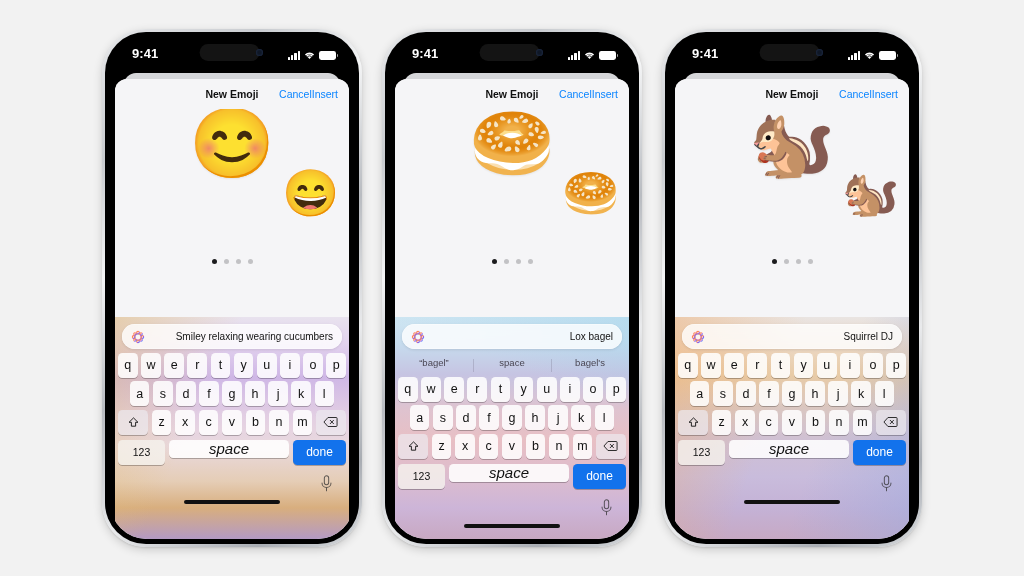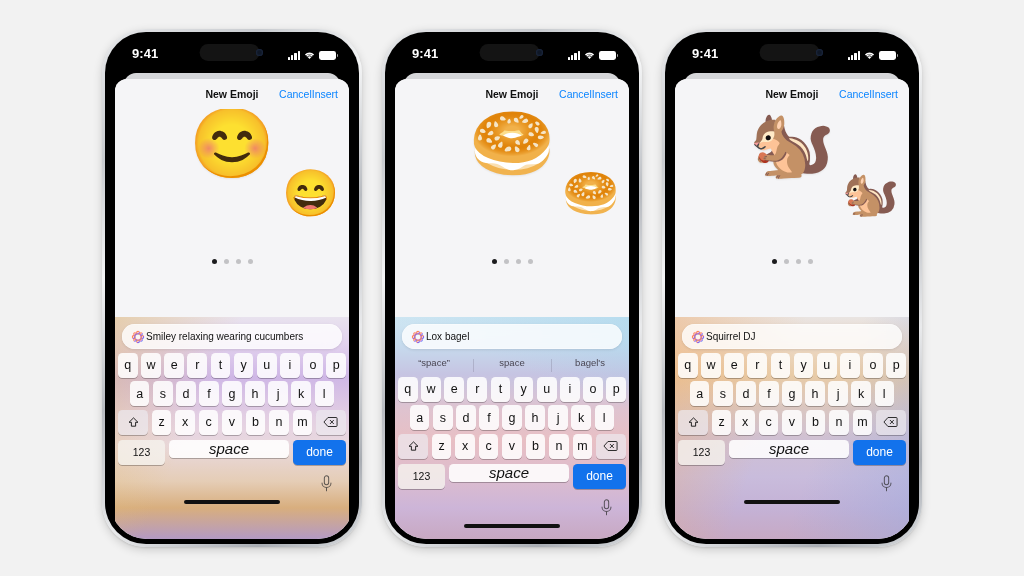--- a/index.html
+++ b/index.html
@@ -240,20 +240,21 @@
     margin: 0 7px;
     height: 25px;
     border-radius: 13px;
     background: rgba(255,255,255,0.80);
     box-shadow: 0 1px 3px rgba(0,0,0,0.10), inset 0 0 0 0.5px rgba(255,255,255,0.7);
     display: flex;
     align-items: center;
     padding: 0 9px;
     gap: 1px;
     backdrop-filter: blur(8px);
+    justify-content: space-between;
   }
   .genmoji-icon { width: 14px; height: 14px; flex: 0 0 auto; }
   .prompt-text {
     font-size: 10px;
     color: #111;
     white-space: nowrap;
     overflow: hidden;
     text-overflow: ellipsis;
   }
 
@@ -569,21 +570,21 @@
                         <circle cx="17.2" cy="17.2" r="2.1"></circle>
                     <circle cx="6.8" cy="17.2" r="2.1"></circle>
                         <circle cx="6.8" cy="6.8" r="2.1"></circle>
                   </g>
                 </svg>
               </span>
               <span class="prompt-text">Lox bagel</span>
             </div>
 
             <div class="suggests">
-              <div class="sug">“space”</div>
+              <div class="sug">“bagel”</div>
               <div class="sug">space</div>
               <div class="sug">bagel's</div>
             </div>
 
             <div class="krow r1">
               <div class="key">q</div>
               <div class="key">w</div>
               <div class="key">e</div>
               <div class="key">r</div>
               <div class="key">t</div>

